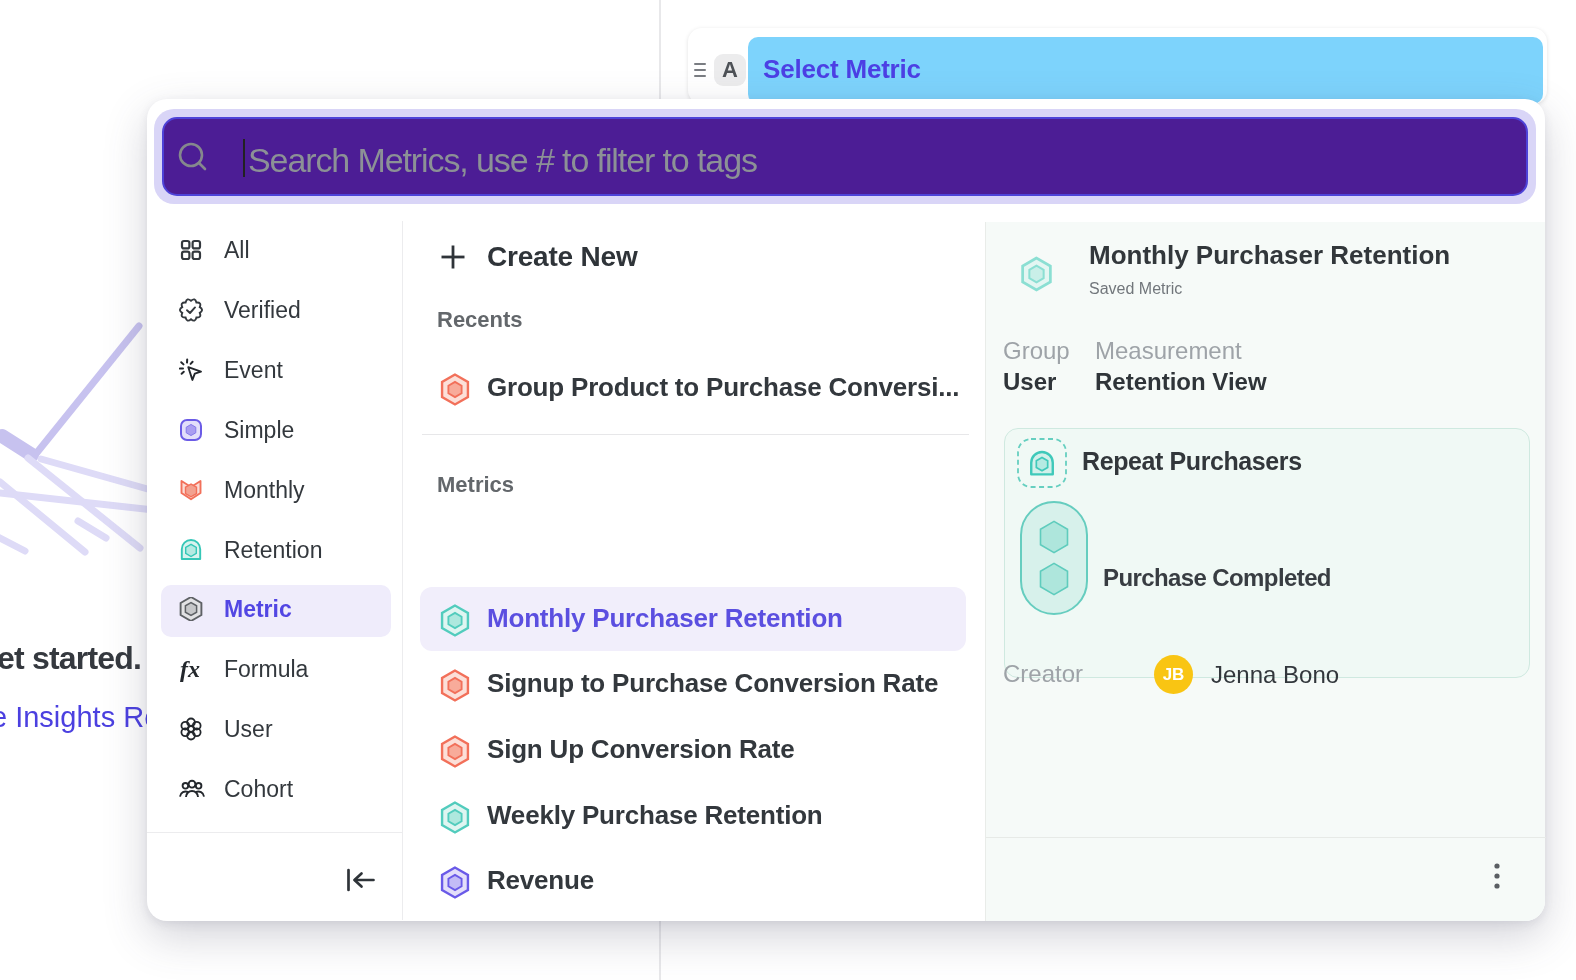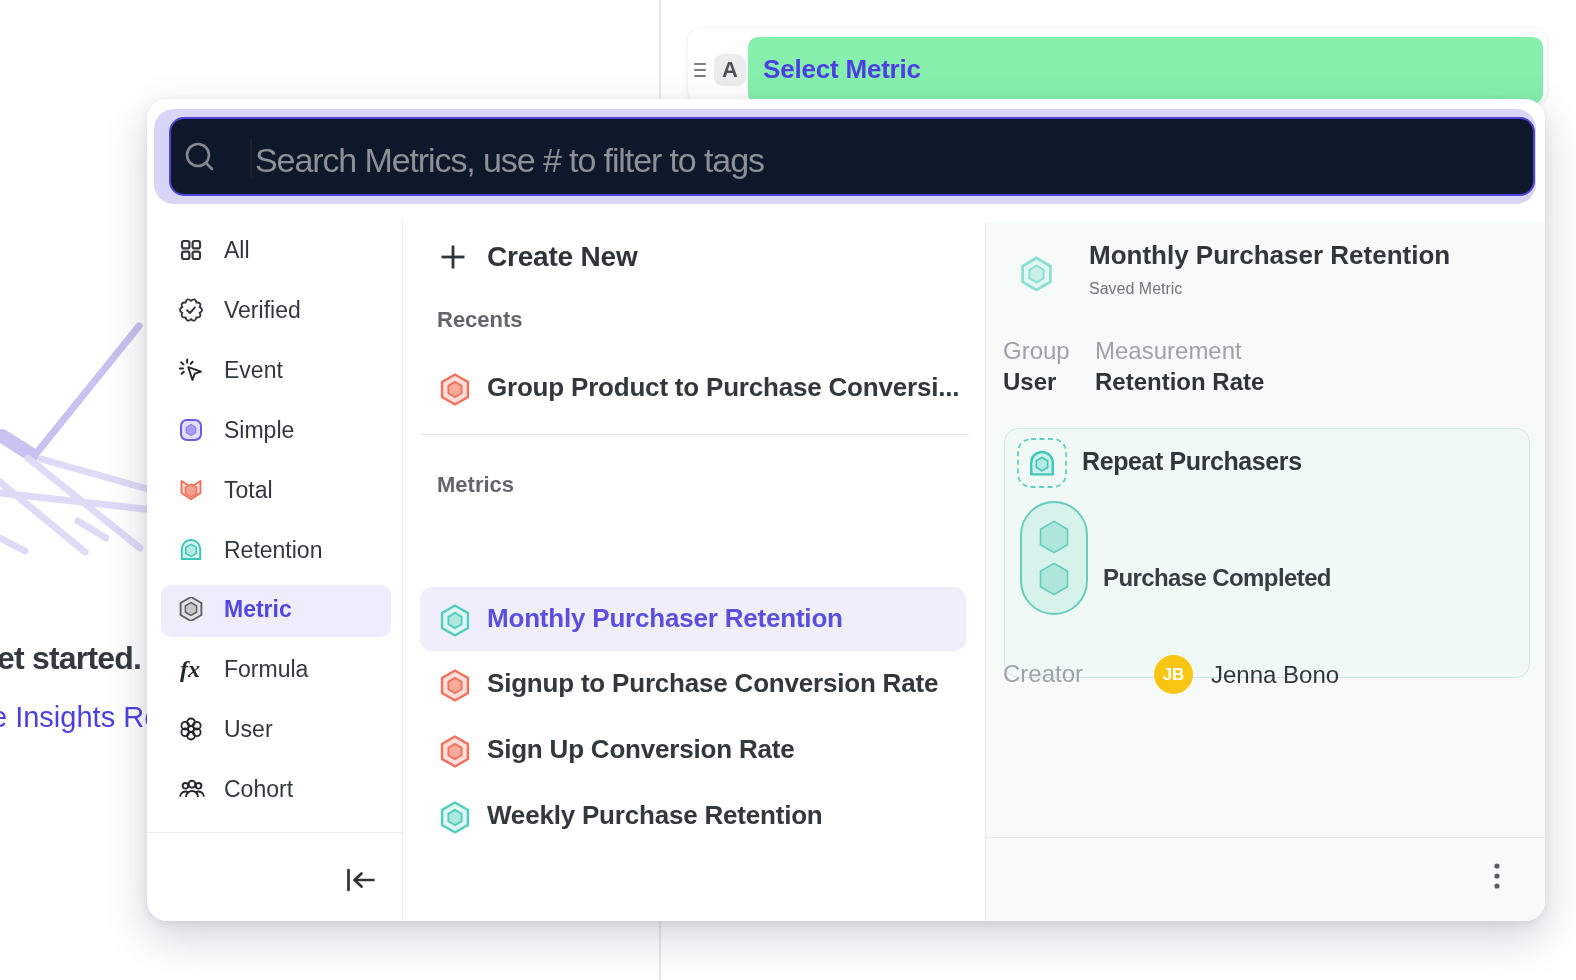--- a/index.html
+++ b/index.html
@@ -9,33 +9,33 @@
   #stage { position:relative; width:1576px; height:980px; }
   .vline { position:absolute; left:659px; top:0; width:2px; height:980px; background:#e8e8ea; }
 
   
   #topcard { position:absolute; left:688px; top:28px; width:859px; height:76px;
     background:#ffffff; border-radius:14px; box-shadow:0 1px 4px rgba(0,0,0,0.12); }
   #handle { position:absolute; left:6px; top:35px; width:12px; height:14px; }
   #handle div { height:2px; background:#7a7d82; border-radius:1px; margin-bottom:4px; }
   #abadge { position:absolute; left:26px; top:26px; width:32px; height:32px; background:#ececed;
     border-radius:9px; color:#4e5257; font-weight:700; font-size:22px; text-align:center; line-height:32px; }
-  #selpill { position:absolute; left:60px; top:9px; width:795px; height:67px; background:#86efac; border-radius:10px; }
+  #selpill { position:absolute; left:60px; top:9px; width:795px; height:67px; background:#7dd3fc; border-radius:10px; }
   #selpill span { position:absolute; left:15px; top:17px; font-size:26px; font-weight:700; color:#4c40e4; letter-spacing:-0.2px; }
 
   
   #getstarted { position:absolute; left:-3px; top:640px; font-size:32px; font-weight:700; color:#35393f; letter-spacing:-0.8px; }
   #insights { position:absolute; left:-9px; top:701px; font-size:29px; font-weight:500; color:#4b40e0; white-space:nowrap; }
 
   
   #modal { position:absolute; left:147px; top:99px; width:1398px; height:822px; background:#ffffff;
     border-radius:20px; box-shadow:0 16px 44px rgba(70,70,95,0.23), 0 3px 10px rgba(70,70,95,0.10); }
   #halo { position:absolute; left:7px; top:10px; width:1382px; height:95px; background:#d9d5f7; border-radius:20px; }
-  #searchbox { position:absolute; left:8px; top:8px; width:1366px; height:79px; background:#0f172a;
-    border:2px solid #4e43d8; border-radius:15px;margin-left:7px; }
+  #searchbox { position:absolute; left:8px; top:8px; width:1366px; height:79px; background:#4c1d95;
+    border:2px solid #4e43d8; border-radius:15px; }
   #searchbox .ph { position:absolute; left:84px; top:22px; font-size:34px; color:#8c9196; letter-spacing:-1.1px; }
   #caret { position:absolute; left:79px; top:20px; width:2px; height:38px; background:#222; }
   #mag { position:absolute; left:13px; top:22px; }
 
   
   #sidebar { position:absolute; left:0; top:105px; width:255px; height:717px; }
   #sidedivider { position:absolute; left:255px; top:122px; width:1px; height:699px; background:#ececee; }
   .srow { position:absolute; left:14px; width:230px; height:52px; border-radius:10px; }
   .srow.sel { background:#efecfb; }
   .srow .ic { position:absolute; left:18px; top:12px; width:24px; height:24px; }
@@ -158,21 +158,21 @@
               <rect x="2" y="2" width="20" height="20" rx="6" fill="#e2defa" stroke="#6b5be6" stroke-width="2"></rect>
               <polygon points="12.00,6.46 7.20,9.23 7.20,14.77 12.00,17.54 16.80,14.77 16.80,9.23" fill="#a99df1" stroke="#8478ea" stroke-width="1"></polygon>
             </svg></span>
           <span class="tx">Simple</span>
         </div>
         <div class="srow" style="top:261.6px">
           <span class="ic"><svg width="24" height="24" viewBox="0 0 24 24">
               <path d="M2.5,3 L12,9 L21.5,3 L21.5,15 L12,21.2 L2.5,15 Z" fill="#fbdbd4" stroke="#f2705a" stroke-width="1.9" stroke-linejoin="round"></path>
               <polygon points="12.00,6.05 6.50,9.22 6.50,15.58 12.00,18.75 17.50,15.58 17.50,9.22" fill="#f3a18f" stroke="#f2705a" stroke-width="1.4"></polygon>
             </svg></span>
-          <span class="tx">Total</span>
+          <span class="tx">Monthly</span>
         </div>
         <div class="srow" style="top:321.5px">
           <span class="ic"><svg width="24" height="24" viewBox="0 0 24 24">
               <path d="M2.8,21 L2.8,11.2 A9.2,9.2 0 0 1 21.2,11.2 L21.2,21 Z" fill="#d9f3ef" stroke="#35c7b7" stroke-width="1.9" stroke-linejoin="round"></path>
               <polygon points="12.00,6.28 6.70,9.34 6.70,15.46 12.00,18.52 17.30,15.46 17.30,9.34" fill="#b5eae2" stroke="#35c7b7" stroke-width="1.4"></polygon>
             </svg></span>
           <span class="tx">Retention</span>
         </div>
         <div class="srow sel" style="top:381.4px">
           <span class="ic"><svg width="24" height="24" viewBox="0 0 24 24">
@@ -262,33 +262,40 @@
             </svg></span>
           <span class="tx">Sign Up Conversion Rate</span>
         </div>
         <div class="mrow" style="top: 580px;">
           <span class="hx"><svg width="32" height="37" viewBox="0 0 24 27.7">
               <polygon points="12.00,2.65 2.30,8.25 2.30,19.45 12.00,25.05 21.70,19.45 21.70,8.25" fill="#dff5f1" stroke="#52ccbd" stroke-width="1.8"></polygon>
               <polygon points="12.00,8.13 7.05,10.99 7.05,16.71 12.00,19.57 16.95,16.71 16.95,10.99" fill="#aee8de" stroke="#52ccbd" stroke-width="1.4"></polygon>
             </svg></span>
           <span class="tx">Weekly Purchase Retention</span>
         </div>
+        <div class="mrow" style="top: 645px;">
+          <span class="hx"><svg width="32" height="37" viewBox="0 0 24 27.7">
+              <polygon points="12.00,2.65 2.30,8.25 2.30,19.45 12.00,25.05 21.70,19.45 21.70,8.25" fill="#e3defa" stroke="#6a5ae8" stroke-width="1.8"></polygon>
+              <polygon points="12.00,8.13 7.05,10.99 7.05,16.71 12.00,19.57 16.95,16.71 16.95,10.99" fill="#c3bbf6" stroke="#6a5ae8" stroke-width="1.4"></polygon>
+            </svg></span>
+          <span class="tx">Revenue</span>
+        </div>
       </div>
 
     <div id="rightp">
       <div id="rheadic"><svg width="35" height="40" viewBox="0 0 24 27.7">
             <polygon points="12.00,2.76 2.40,8.31 2.40,19.39 12.00,24.94 21.60,19.39 21.60,8.31" fill="#e3f6f2" stroke="#8bdfd3" stroke-width="1.9"></polygon>
             <polygon points="12.00,8.13 7.05,10.99 7.05,16.71 12.00,19.57 16.95,16.71 16.95,10.99" fill="#c9efe8" stroke="#8bdfd3" stroke-width="1.4"></polygon>
           </svg></div>
       <div id="rtitle">Monthly Purchaser Retention</div>
       <div id="rsaved">Saved Metric</div>
       <div class="glabel" style="left:17px; top:115px;">Group</div>
       <div class="glabel" style="left:109px; top:115px;">Measurement</div>
       <div class="gval" style="left:17px; top:146px;">User</div>
-      <div class="gval" style="left:109px; top:146px;">Retention Rate</div>
+      <div class="gval" style="left:109px; top:146px;">Retention View</div>
       <div id="rcard">
         <div id="dashic">
             <svg width="50" height="50" viewBox="0 0 50 50" style="position:absolute;left:0;top:0">
               <rect x="1" y="1" width="48" height="48" rx="13" fill="none" stroke="#66cfc0" stroke-width="1.8" stroke-dasharray="5 3.5"></rect>
             </svg>
             <svg width="34" height="34" viewBox="0 0 24 24" style="position:absolute;left:8px;top:8px">
               <path d="M4.4,20 L4.4,11.8 A7.6,7.6 0 0 1 19.6,11.8 L19.6,20 Z" fill="#d2f0ea" stroke="#3fc9ba" stroke-width="1.7" stroke-linejoin="round"></path>
               <polygon points="12.00,8.18 8.00,10.49 8.00,15.11 12.00,17.42 16.00,15.11 16.00,10.49" fill="#b5eae2" stroke="#3fc9ba" stroke-width="1.2"></polygon>
             </svg>
           </div>

